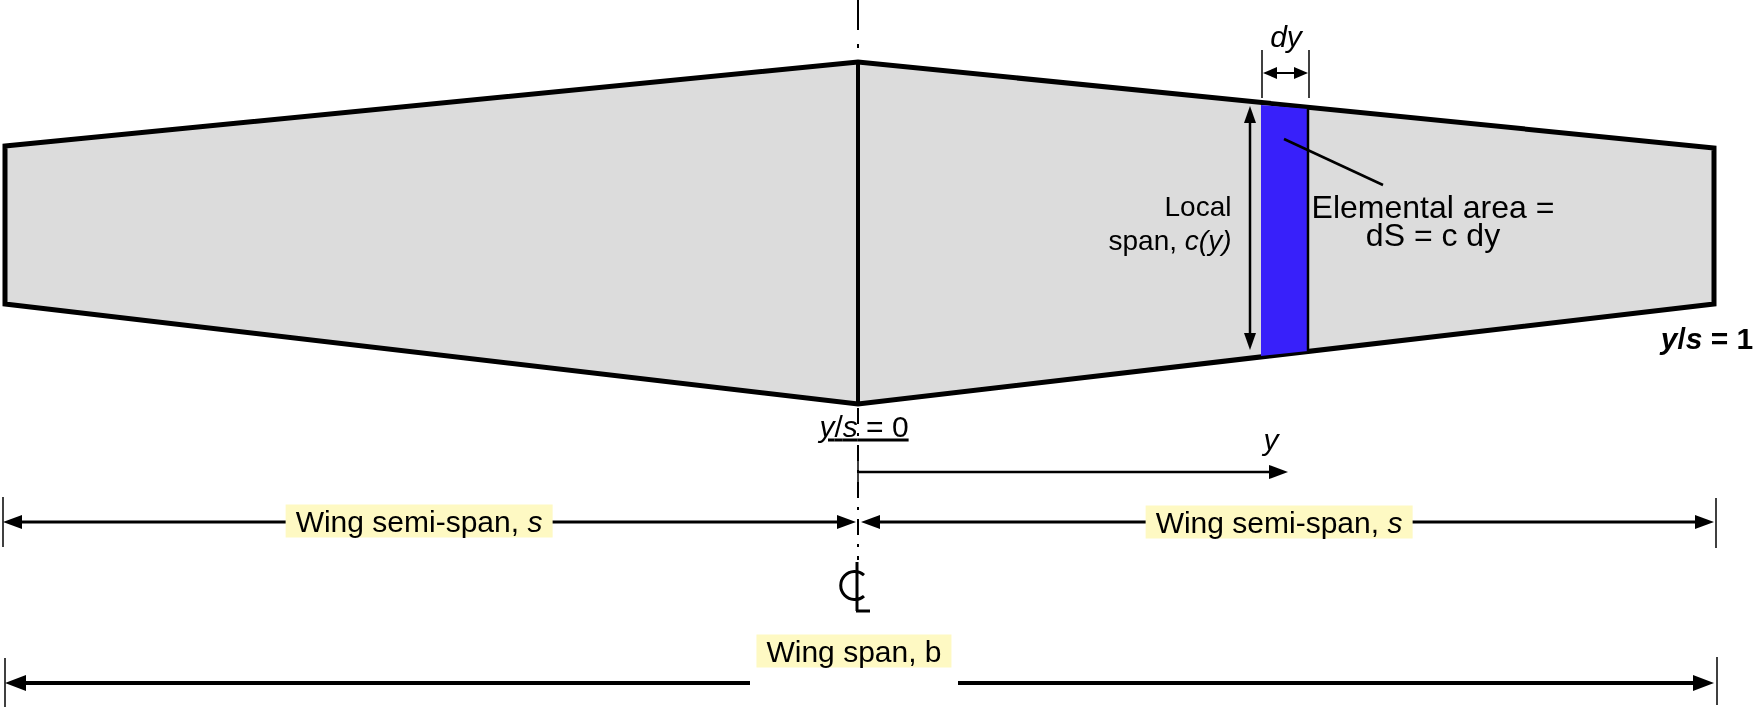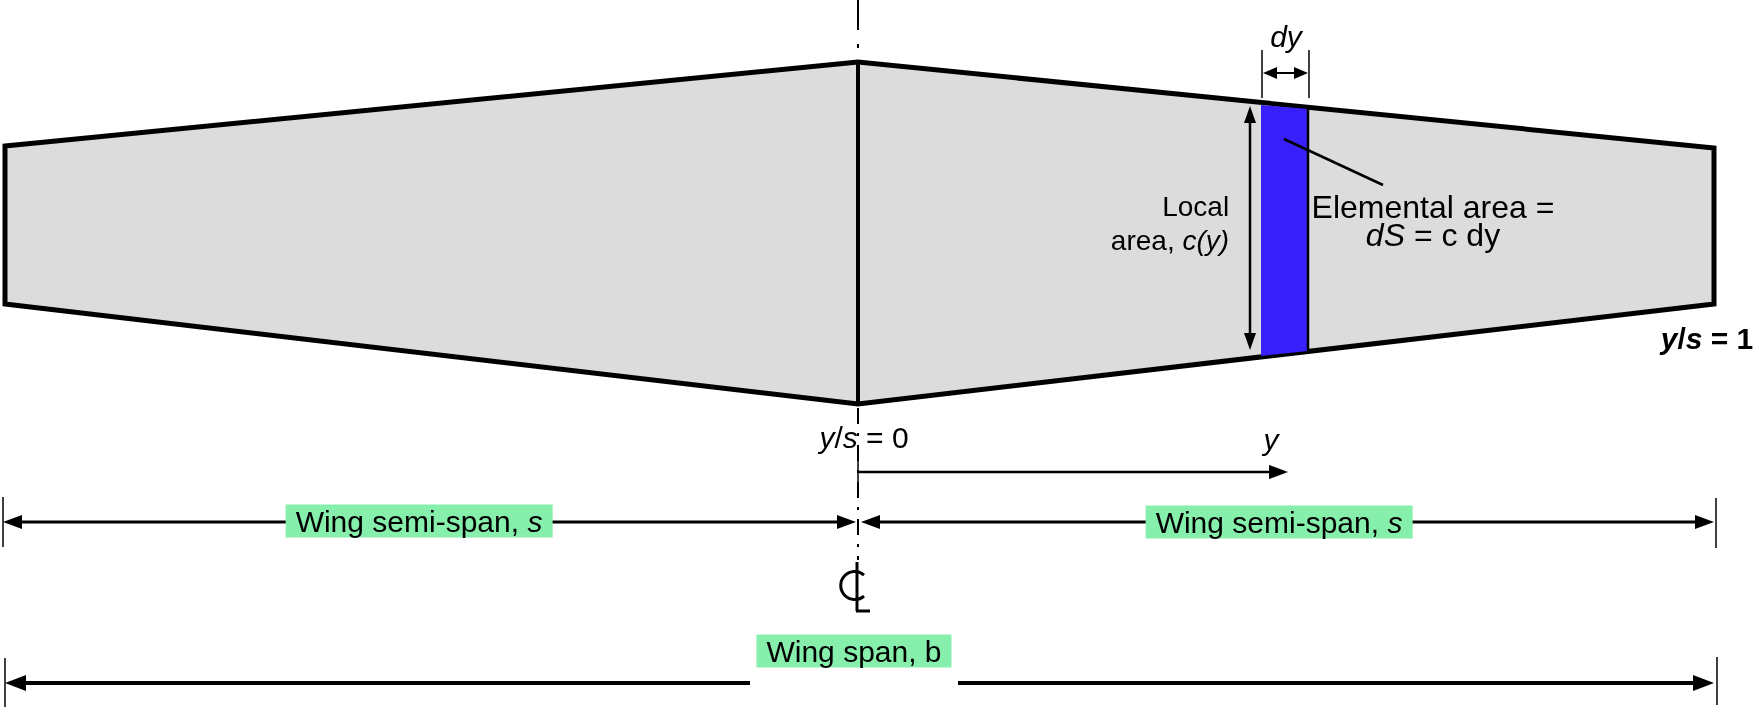--- a/index.html
+++ b/index.html
@@ -25,21 +25,21 @@
   .label {
     position: absolute;
     transform: translate(-50%, -50%);
     white-space: nowrap;
     font-size: 30px;
     line-height: 1.1;
     color: #000;
     text-align: center;
   }
   .label.masked {
-    background: #86efac;
+    background: #fef9c3;
     padding: 0 10px;
   }
   .label.small {
     font-size: 32px;
     line-height: 28px;
   }
   .label.mid {
     font-size: 28px;
     line-height: 34px;
   }
@@ -114,29 +114,29 @@
       <line x1="958" y1="683" x2="1694" y2="683" stroke="var(--line,#000)" stroke-width="4"></line>
       <polygon points="5,683 26,675 26,691"></polygon>
       <polygon points="1714,683 1693,675 1693,691"></polygon>
     </g>
   </svg>
 
   <div class="label" style="left:1286px; top:36px;"><span style="font-style: italic;">dy</span></div>
 
   <div class="label mid" style="left:1170px; top:224px;text-align:right;">
     <div><span>Local</span></div>
-    <div><span>area, </span><span style="font-style: italic; margin-top: 12px;">c(y)</span></div>
+    <div><span>span, </span><span style="font-style: italic; margin-top: 12px;">c(y)</span></div>
   </div>
 
   <div class="label small" style="left:1433px; top:221px;">
     <div><span>Elemental area =</span></div>
-    <div><span style="font-style: italic;">dS</span><span> = </span><span style="">c dy</span></div>
+    <div><span style="">dS</span><span> = </span><span style="">c dy</span></div>
   </div>
 
-  <div class="label" style="left:864px; top:437px;"><span style="font-style: italic;">y</span><span>/</span><span style="font-style: italic;">s</span><span> = 0</span></div>
+  <div class="label" style="left:864px; top:426px;text-decoration:underline;"><span style="font-style: italic;">y</span><span>/</span><span style="font-style: italic;">s</span><span> = 0</span></div>
 
   <div class="label" style="left:1707px; top:338px;font-weight:bold;"><span style="font-style: italic;">y</span><span>/</span><span style="font-style: italic;">s</span><span> = 1</span></div>
 
   <div class="label" style="left:1271px; top:439px;"><span style="font-style: italic;">y</span></div>
 
   <div class="label masked" style="left:419px; top:521px;"><span>Wing semi-span, </span><span style="font-style: italic;">s</span></div>
 
   <div class="label masked" style="left:1279px; top:522px;"><span>Wing semi-span, </span><span style="font-style: italic;">s</span></div>
 
   <div class="label masked" style="left:854px; top:651px;"><span>Wing span, b</span></div>

